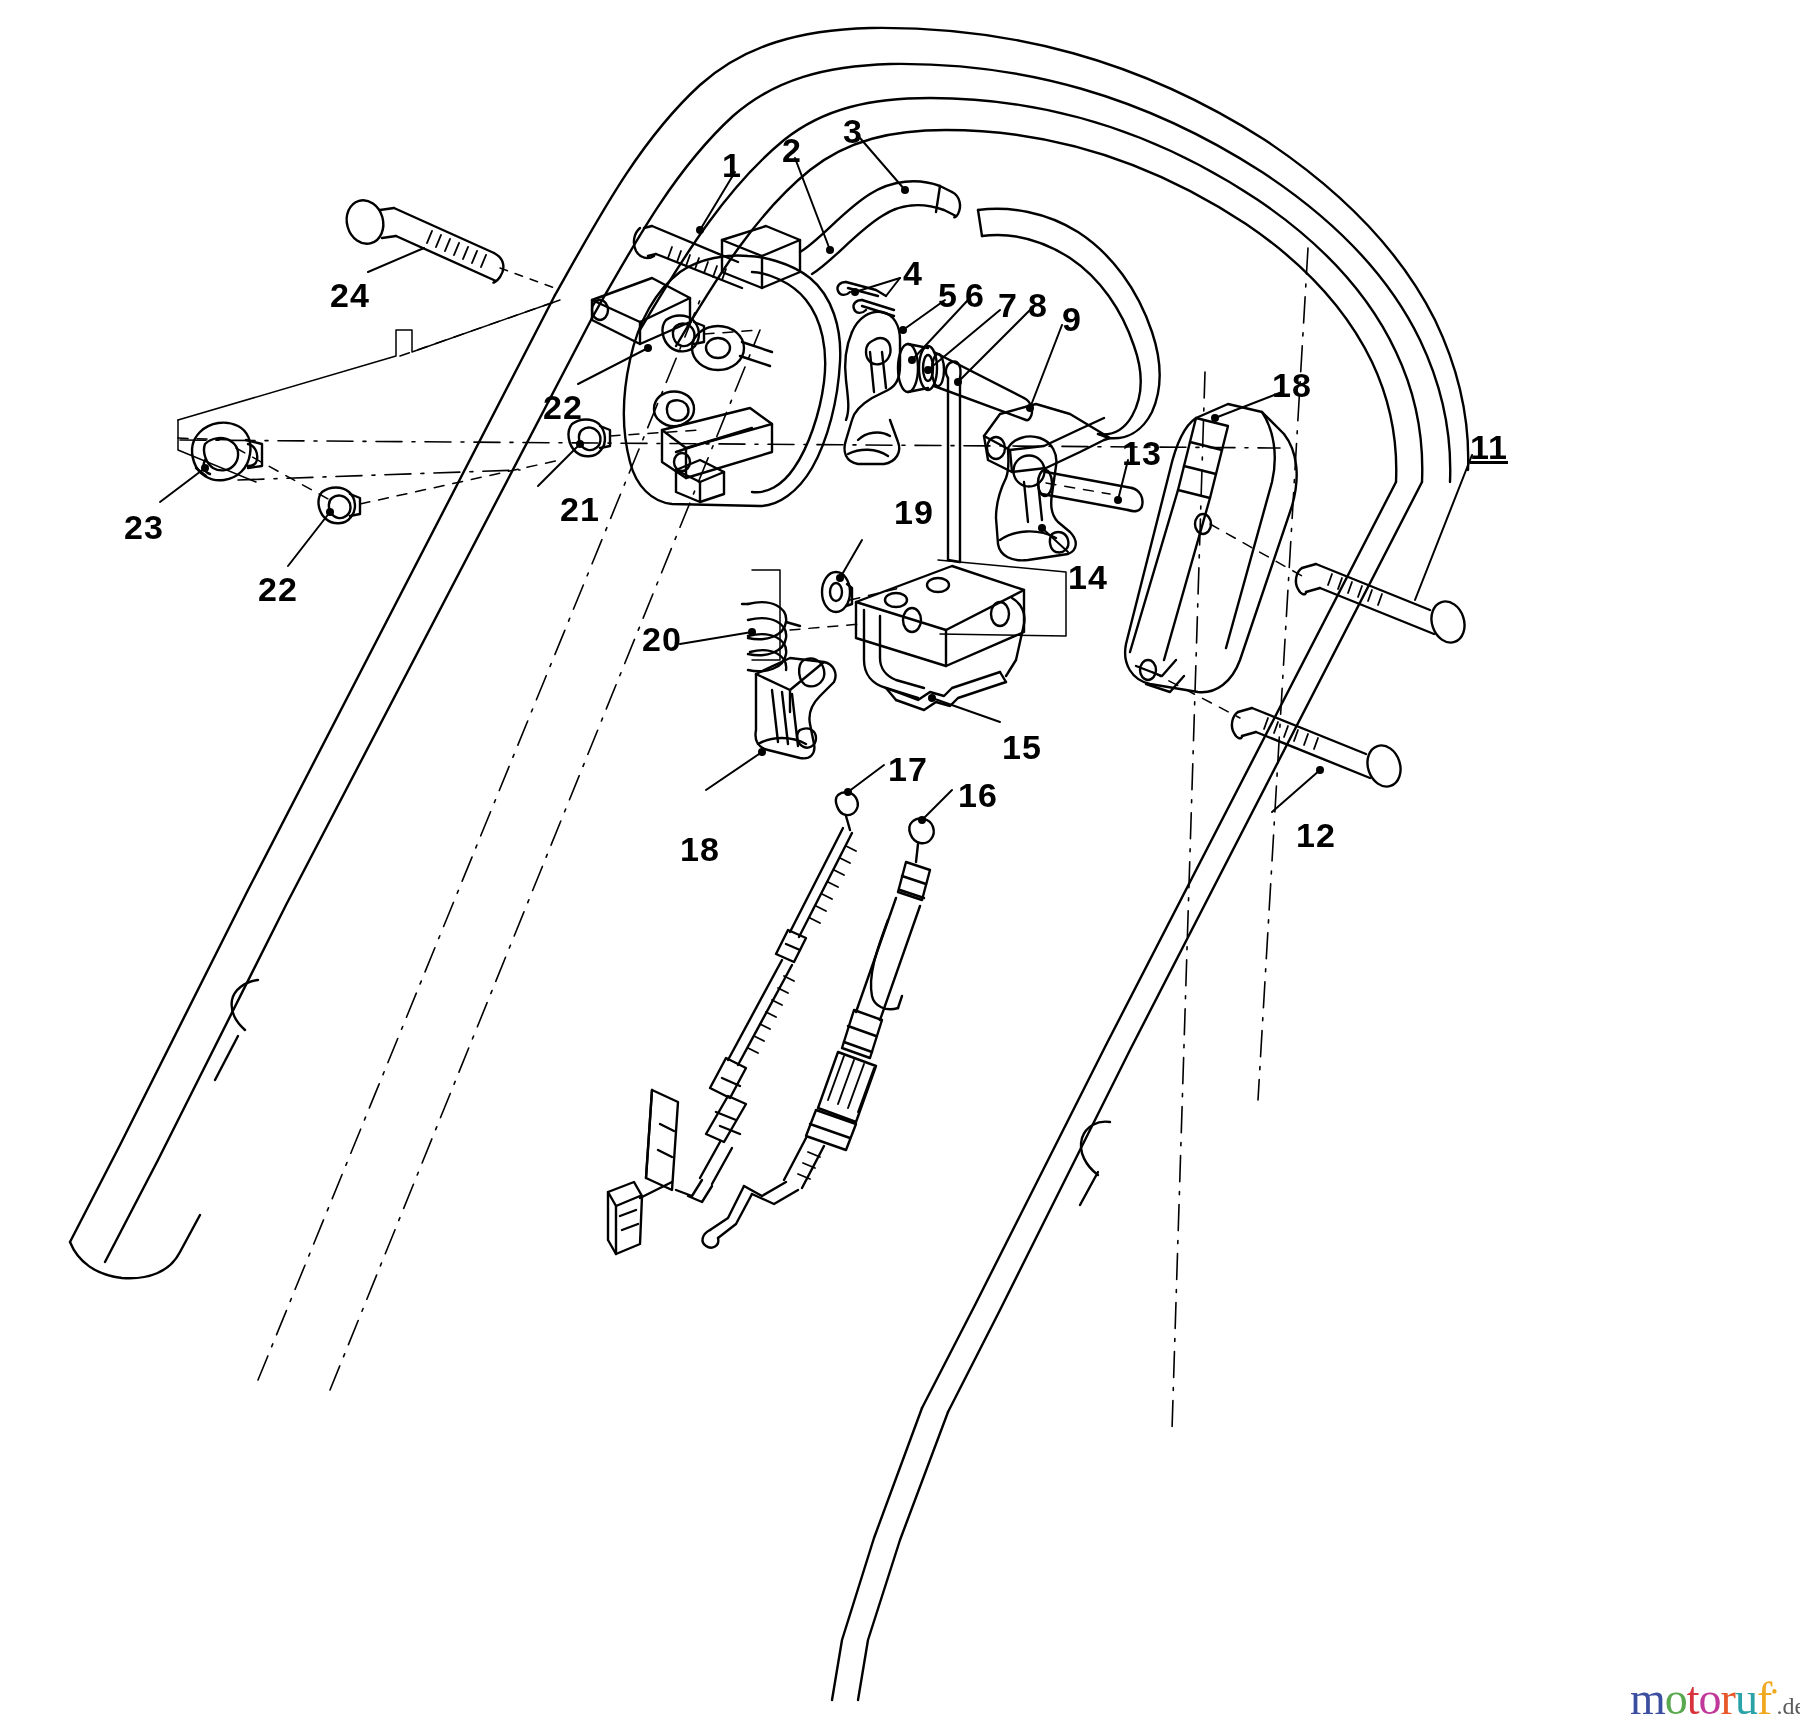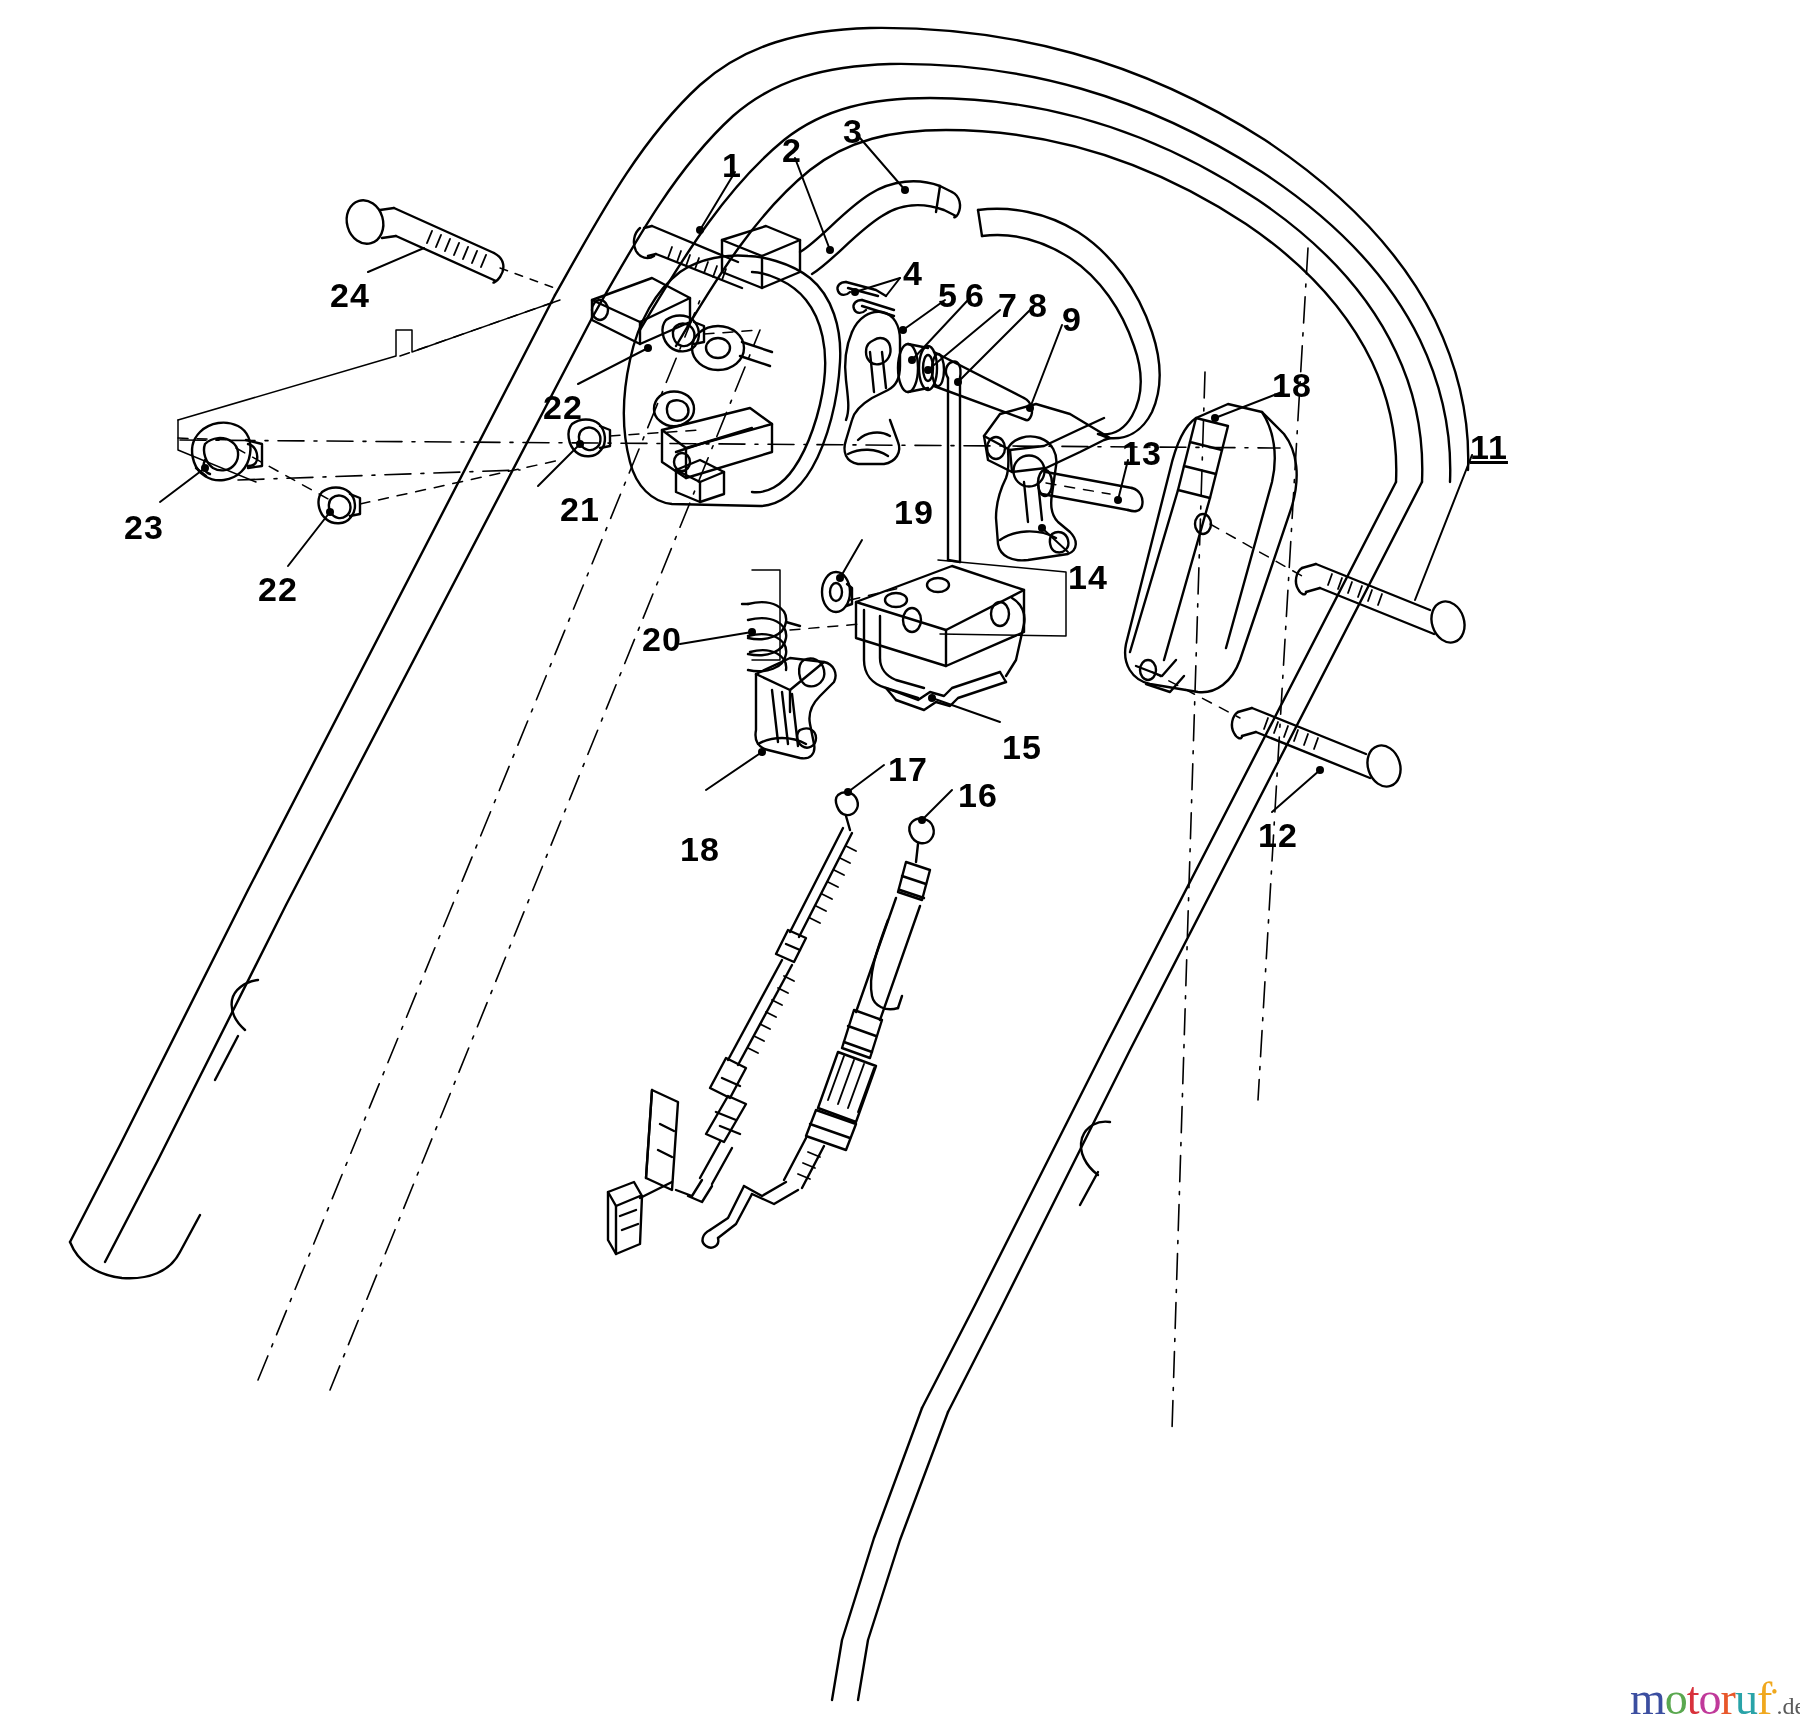--- a/index.html
+++ b/index.html
@@ -625,21 +625,21 @@
   <div class="callout" style="left:782px;top:133px;">2</div>
   <div class="callout" style="left:843px;top:114px;">3</div>
   <div class="callout" style="left:903px;top:256px;">4</div>
   <div class="callout" style="left:938px;top:278px;">5</div>
   <div class="callout" style="left:965px;top:278px;">6</div>
   <div class="callout" style="left:998px;top:288px;">7</div>
   <div class="callout" style="left:1028px;top:288px;">8</div>
   <div class="callout" style="left:1062px;top:302px;">9</div>
   <div class="callout" style="left:1272px;top:368px;">18</div>
   <div class="callout" style="left:1470px;top:430px;text-decoration:underline;">11</div>
-  <div class="callout" style="left:1258px;top:818px;text-align:right;">12</div>
+  <div class="callout" style="left:1296px;top:818px;text-align:right;">12</div>
   <div class="callout" style="left:1122px;top:436px;">13</div>
   <div class="callout" style="left:1068px;top:560px;">14</div>
   <div class="callout" style="left:1002px;top:730px;">15</div>
   <div class="callout" style="left:958px;top:778px;">16</div>
   <div class="callout" style="left:888px;top:752px;">17</div>
   <div class="callout" style="left:680px;top:832px;">18</div>
   <div class="callout" style="left:862px;top:495px;margin-left:32px;">19</div>
   <div class="callout" style="left:642px;top:622px;">20</div>
   <div class="callout" style="left:512px;top:492px;margin-left:48px;">21</div>
   <div class="callout" style="left:543px;top:390px;">22</div>

